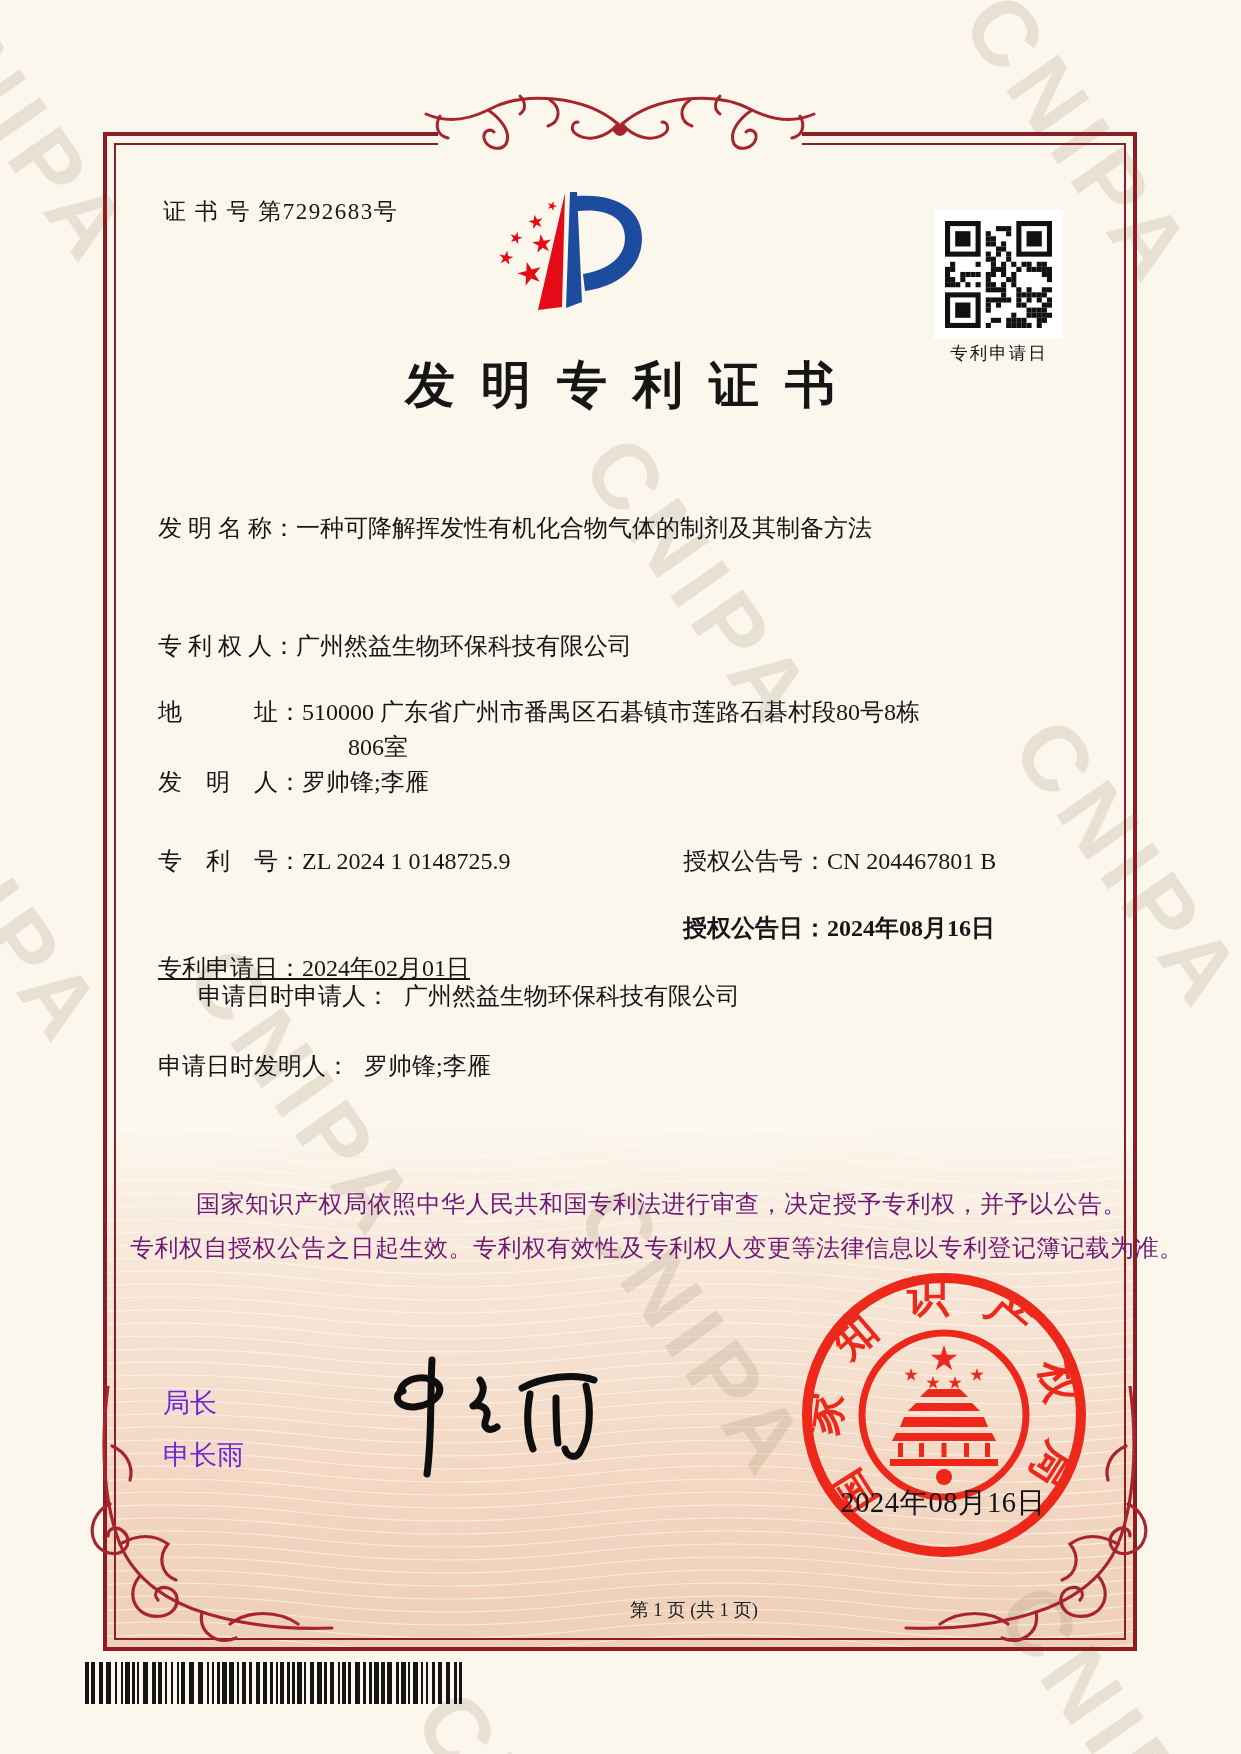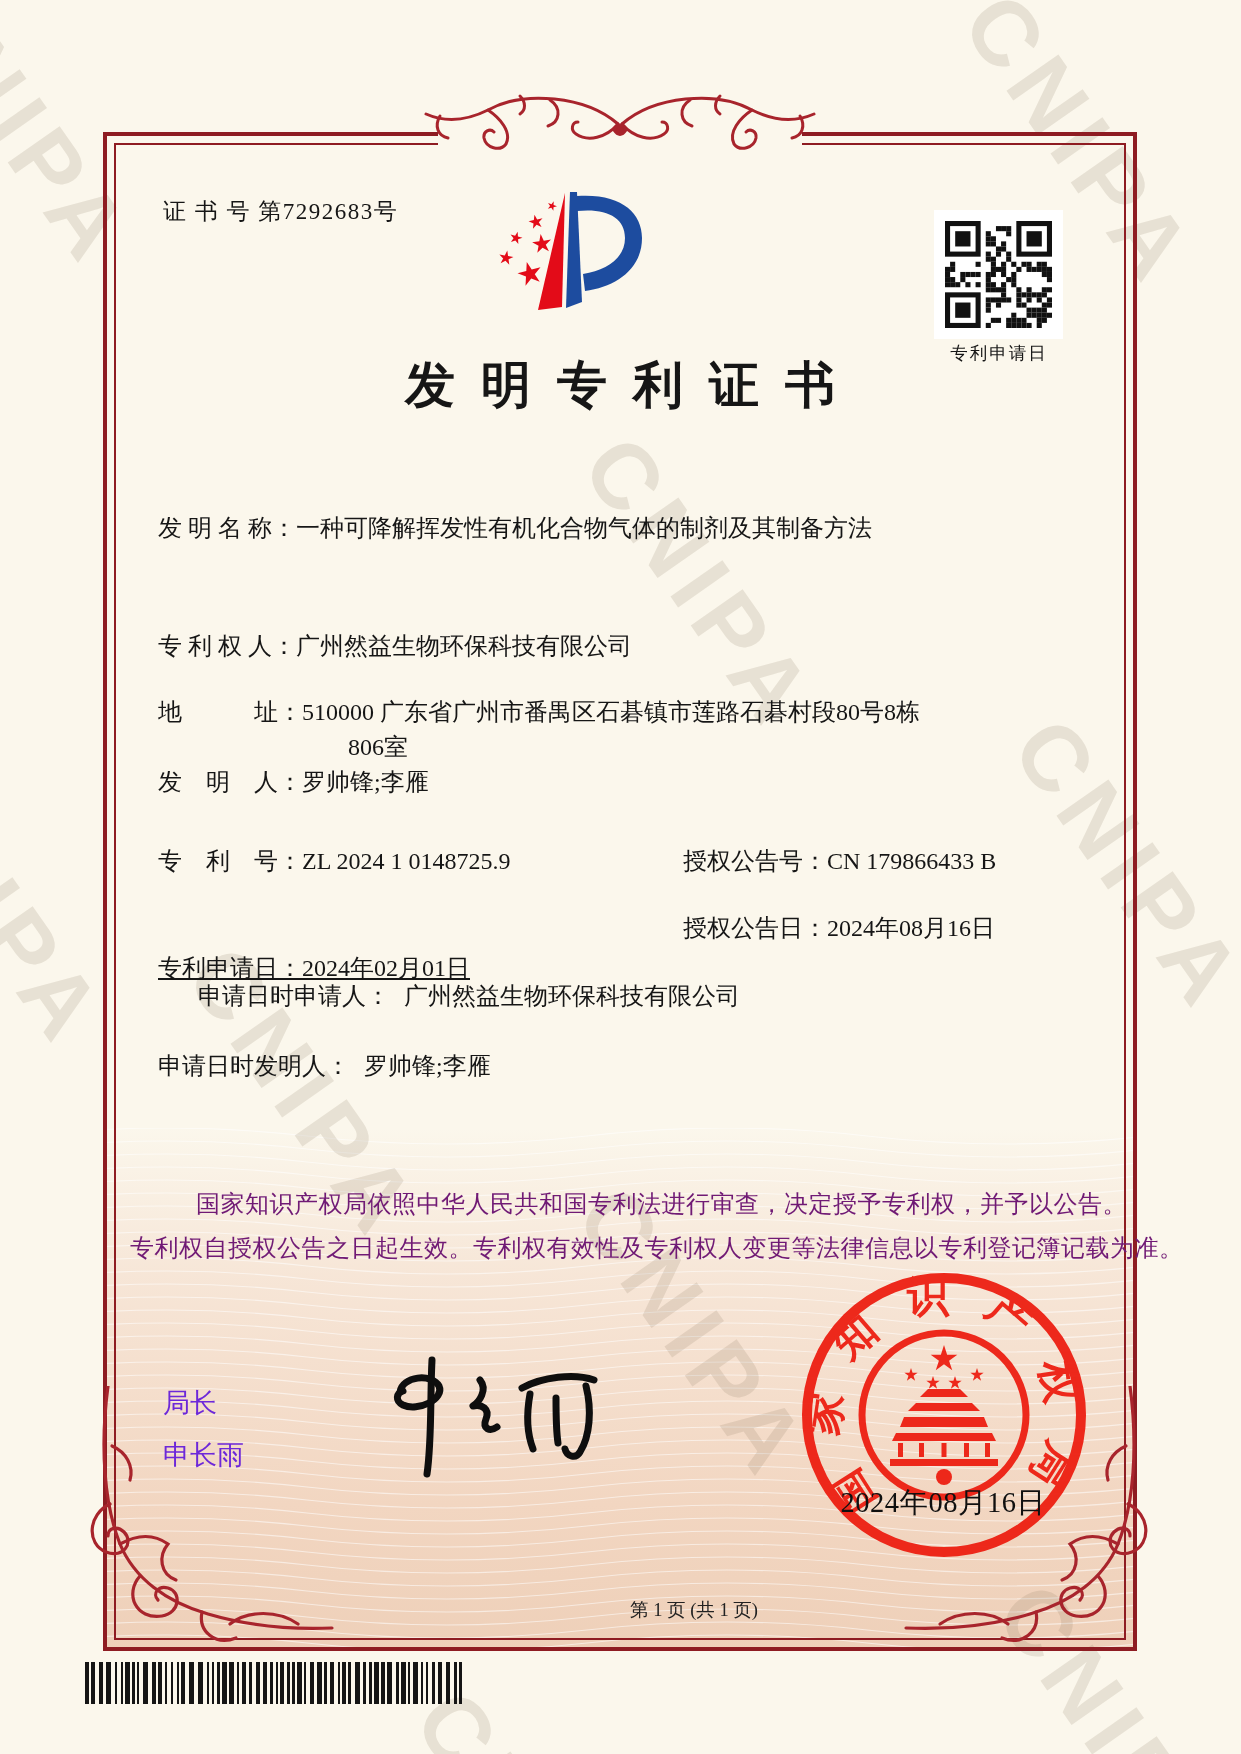--- a/index.html
+++ b/index.html
@@ -306,26 +306,26 @@
 <div class="row" style="left:308px;top:731px;margin-left:40px;">
   <span>806室</span>
 </div>
 <div class="row" style="left:158px;top:766px;">
   <span>发　明　人：</span><span>罗帅锋;李雁</span>
 </div>
 <div class="row" style="left:158px;top:845px;">
   <span>专　利　号：</span><span>ZL 2024 1 0148725.9</span>
 </div>
 <div class="row" style="left:683px;top:845px;">
-  <span>授权公告号：</span><span>CN 179866433 B</span>
+  <span>授权公告号：</span><span>CN 204467801 B</span>
 </div>
 <div class="row" style="left:158px;top:952px;text-decoration:underline;">
   <span>专利申请日：</span><span>2024年02月01日</span>
 </div>
-<div class="row" style="left:683px;top:912px;">
+<div class="row" style="left:683px;top:912px;font-weight:bold;">
   <span>授权公告日：</span><span>2024年08月16日</span>
 </div>
 <div class="row" style="left:158px;top:980px;margin-left:40px;">
   <span>申请日时申请人：</span><span style="margin-left:14px">广州然益生物环保科技有限公司</span>
 </div>
 <div class="row" style="left:158px;top:1050px;">
   <span>申请日时发明人：</span><span style="margin-left:14px">罗帅锋;李雁</span>
 </div>
 
 <div class="stmt" style="left:196px;top:1188px;">国家知识产权局依照中华人民共和国专利法进行审查，决定授予专利权，并予以公告。</div>

